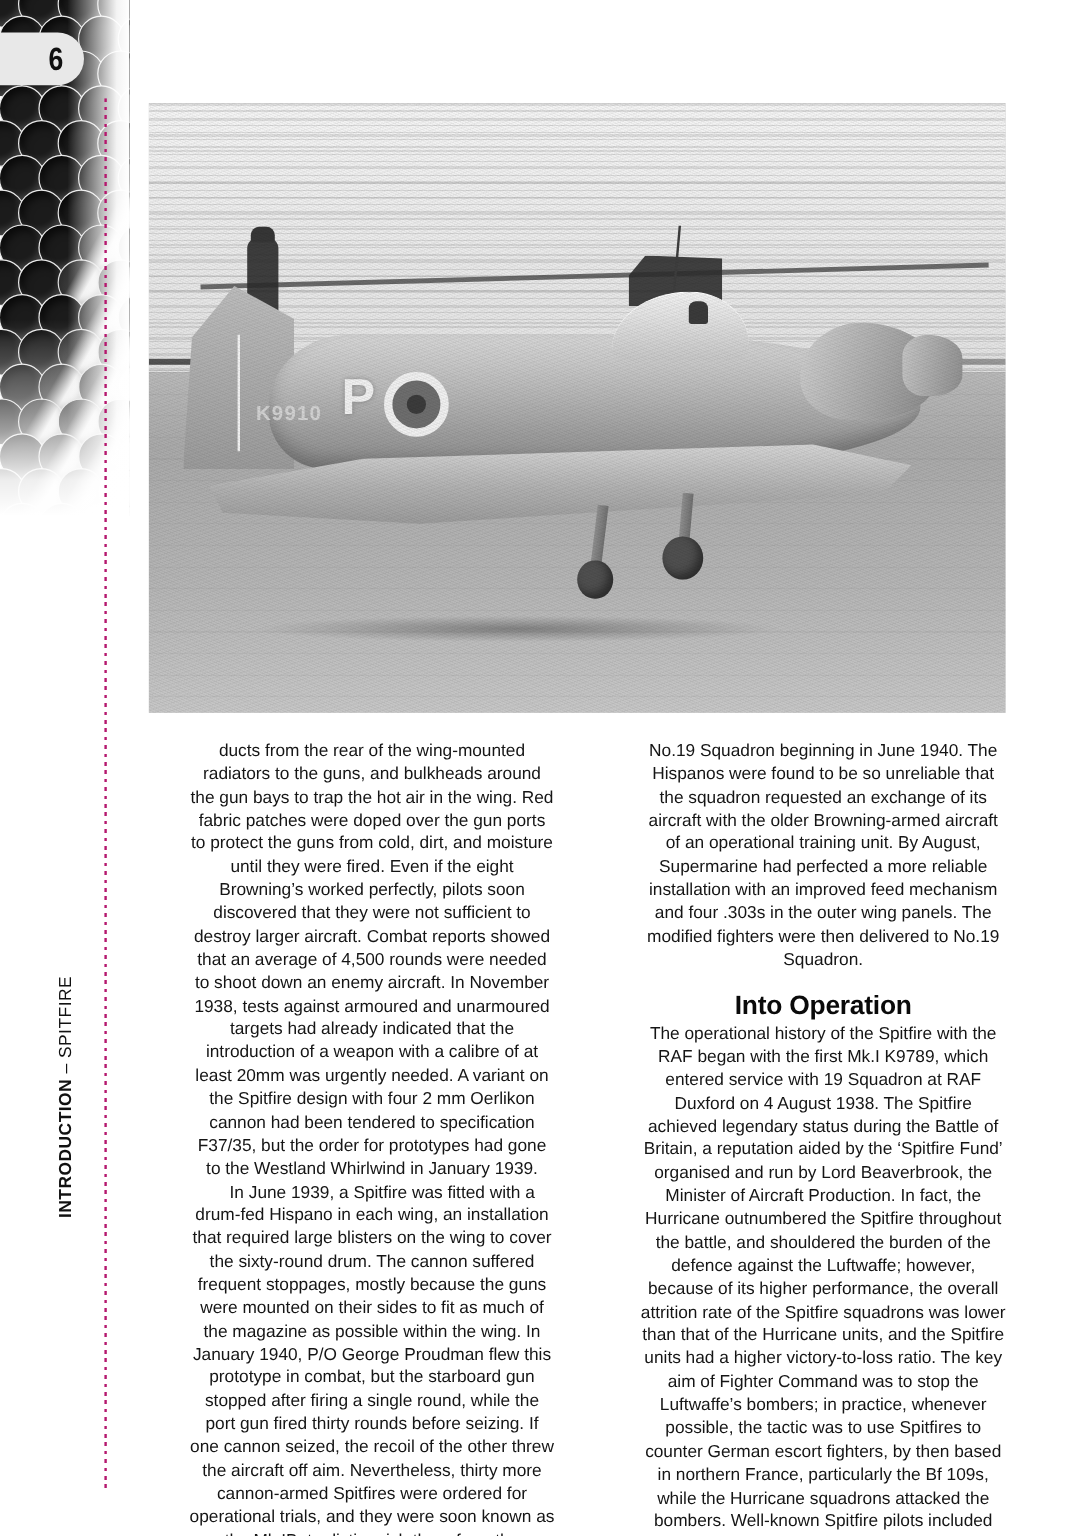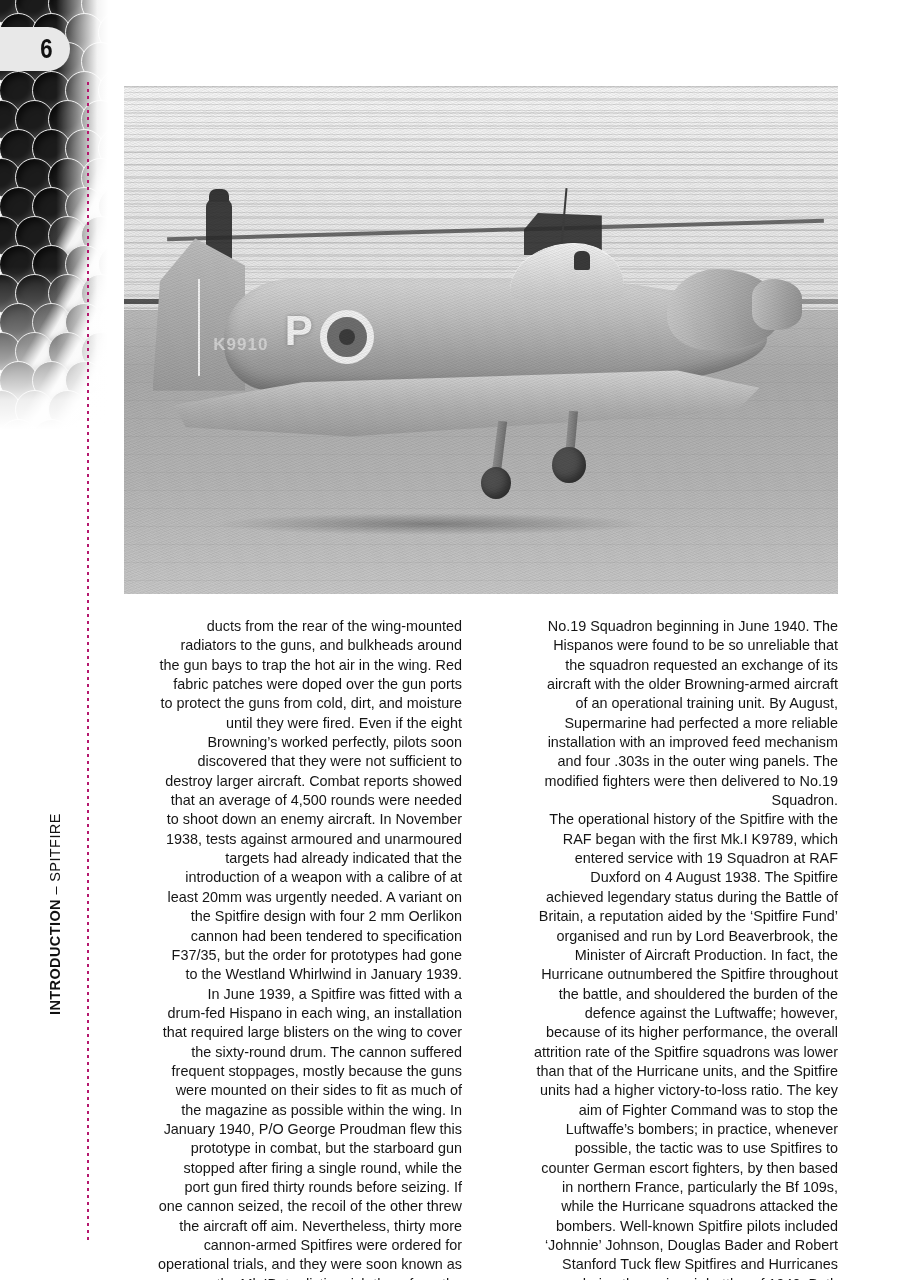--- a/index.html
+++ b/index.html
@@ -346,21 +346,21 @@
     width: 726px;
     height: 612px;
     display: flex;
     gap: 26px;
   }
   .col {
     width: 350px;
     font-size: 14.4px;
     line-height: 19.35px;
     color: #151515;
-    text-align: right;
+    text-align: center;
     margin-left: 46px;
   }
   .col p {
     margin: 0;
   }
   .col p.indent {
     text-indent: 17px;
   }
   .col h2 {
     font-family: "Liberation Sans Narrow", "Liberation Sans", sans-serif;
@@ -490,18 +490,19 @@
 
   <div id="columns">
 
     <div class="col">
       <p>ducts from the rear of the wing-mounted radiators to the guns, and bulkheads around the gun bays to trap the hot air in the wing. Red fabric patches were doped over the gun ports to protect the guns from cold, dirt, and moisture until they were fired. Even if the eight Browning’s worked perfectly, pilots soon discovered that they were not sufficient to destroy larger aircraft. Combat reports showed that an average of 4,500 rounds were needed to shoot down an enemy aircraft. In November 1938, tests against armoured and unarmoured targets had already indicated that the introduction of a weapon with a calibre of at least 20mm was urgently needed. A variant on the Spitfire design with four 2 mm Oerlikon cannon had been tendered to specification F37/35, but the order for prototypes had gone to the Westland Whirlwind in January 1939.</p>
       <p class="indent">In June 1939, a Spitfire was fitted with a drum-fed Hispano in each wing, an installation that required large blisters on the wing to cover the sixty-round drum. The cannon suffered frequent stoppages, mostly because the guns were mounted on their sides to fit as much of the magazine as possible within the wing. In January 1940, P/O George Proudman flew this prototype in combat, but the starboard gun stopped after firing a single round, while the port gun fired thirty rounds before seizing. If one cannon seized, the recoil of the other threw the aircraft off aim. Nevertheless, thirty more cannon-armed Spitfires were ordered for operational trials, and they were soon known as the Mk.IB, to distinguish them from the Browning-armed Mk.IA; they were delivered to</p>
     </div>
 
     <div class="col">
       <p>No.19 Squadron beginning in June 1940. The Hispanos were found to be so unreliable that the squadron requested an exchange of its aircraft with the older Browning-armed aircraft of an operational training unit. By August, Supermarine had perfected a more reliable installation with an improved feed mechanism and four .303s in the outer wing panels. The modified fighters were then delivered to No.19 Squadron.</p>
+      <h2>Into Operation</h2>
       <p>The operational history of the Spitfire with the RAF began with the first Mk.I K9789, which entered service with 19 Squadron at RAF Duxford on 4 August 1938. The Spitfire achieved legendary status during the Battle of Britain, a reputation aided by the ‘Spitfire Fund’ organised and run by Lord Beaverbrook, the Minister of Aircraft Production. In fact, the Hurricane outnumbered the Spitfire throughout the battle, and shouldered the burden of the defence against the Luftwaffe; however, because of its higher performance, the overall attrition rate of the Spitfire squadrons was lower than that of the Hurricane units, and the Spitfire units had a higher victory-to-loss ratio. The key aim of Fighter Command was to stop the Luftwaffe’s bombers; in practice, whenever possible, the tactic was to use Spitfires to counter German escort fighters, by then based in northern France, particularly the Bf 109s, while the Hurricane squadrons attacked the bombers. Well-known Spitfire pilots included ‘Johnnie’ Johnson, Douglas Bader and Robert Stanford Tuck flew Spitfires and Hurricanes during the major air battles of 1940. Both</p>
     </div>
 
   </div>
 
 </div>
 
 </body></html>

